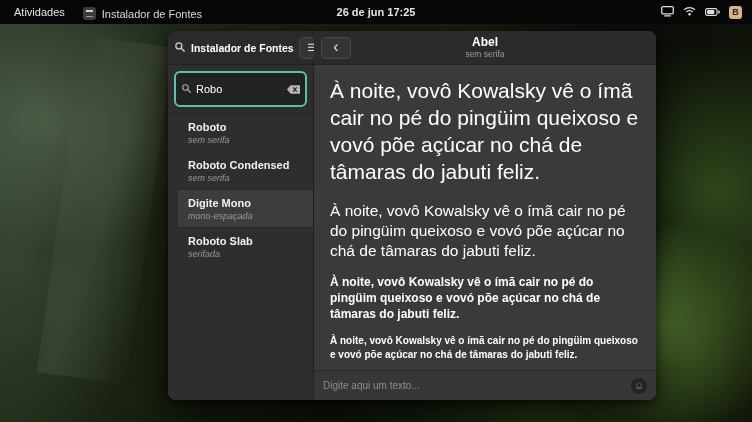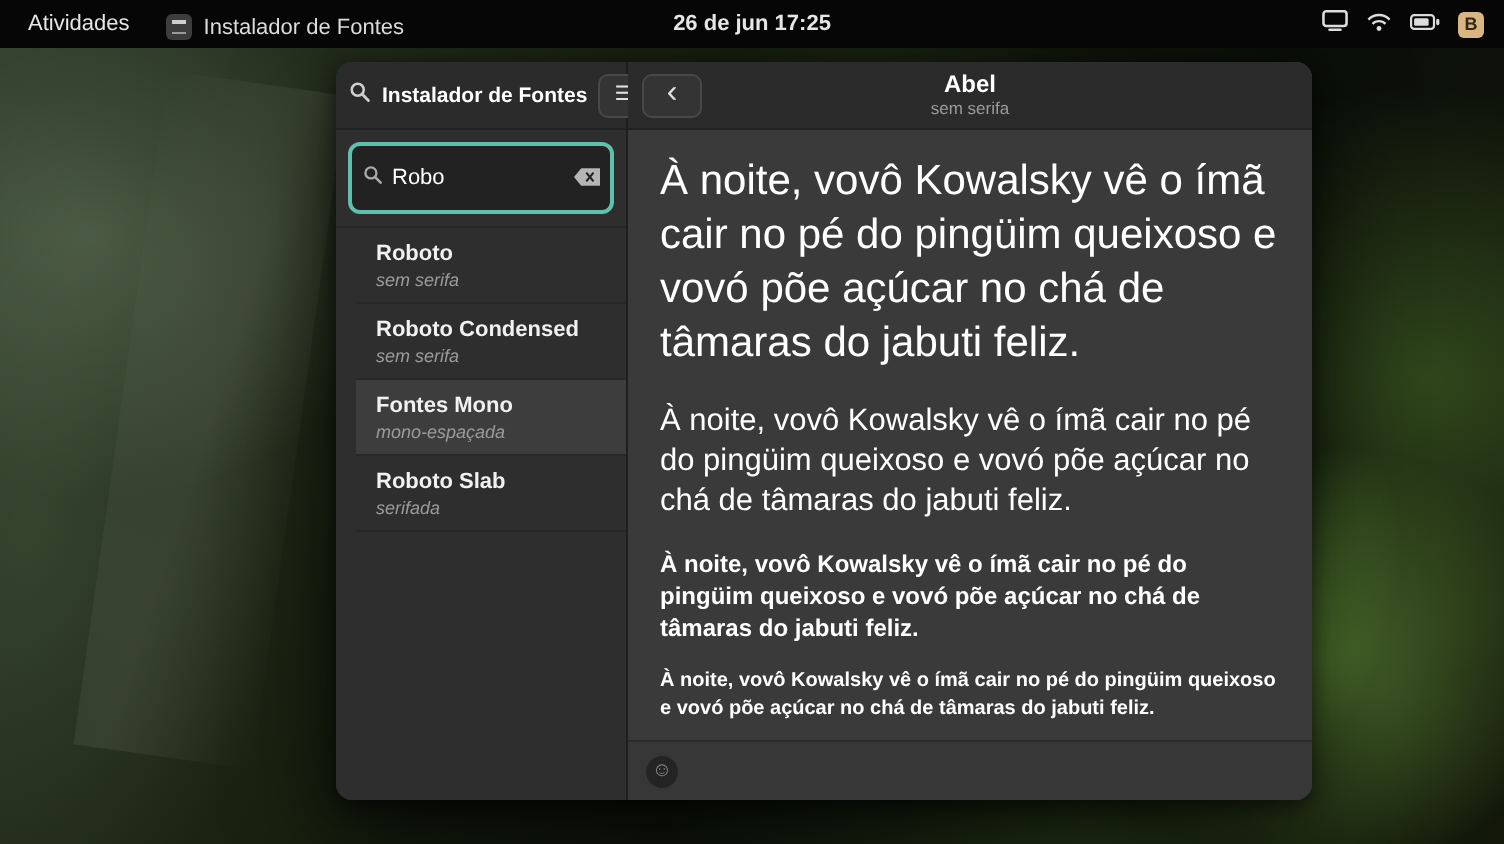--- a/index.html
+++ b/index.html
@@ -170,21 +170,21 @@
     <div class="font-list">
       <div class="row">
         <div class="fname">Roboto</div>
         <div class="fstyle">sem serifa</div>
       </div>
       <div class="row">
         <div class="fname">Roboto Condensed</div>
         <div class="fstyle">sem serifa</div>
       </div>
       <div class="row selected">
-        <div class="fname">Fontes Mono</div>
+        <div class="fname">Digite Mono</div>
         <div class="fstyle">mono-espaçada</div>
       </div>
       <div class="row">
         <div class="fname">Roboto Slab</div>
         <div class="fstyle">serifada</div>
       </div>
     </div>
   </div>
 
   <div class="main">
@@ -200,18 +200,19 @@
 
     <div class="preview">
       <div class="p1">À noite, vovô Kowalsky vê o ímã cair no pé do pingüim queixoso e vovó põe açúcar no chá de tâmaras do jabuti feliz.</div>
       <div class="p2">À noite, vovô Kowalsky vê o ímã cair no pé do pingüim queixoso e vovó põe açúcar no chá de tâmaras do jabuti feliz.</div>
       <div class="p3">À noite, vovô Kowalsky vê o ímã cair no pé do pingüim queixoso e vovó põe açúcar no chá de tâmaras do jabuti feliz.</div>
       <div class="p4">À noite, vovô Kowalsky vê o ímã cair no pé do pingüim queixoso e vovó põe açúcar no chá de tâmaras do jabuti feliz.</div>
 
     </div>
 
     <div class="input-bar">
+      <input type="text" placeholder="Digite aqui um texto..." style="">
       <button class="emoji-btn">
         <span>☺</span>
       </button>
     </div>
   </div>
 </div>
 
 </body></html>

